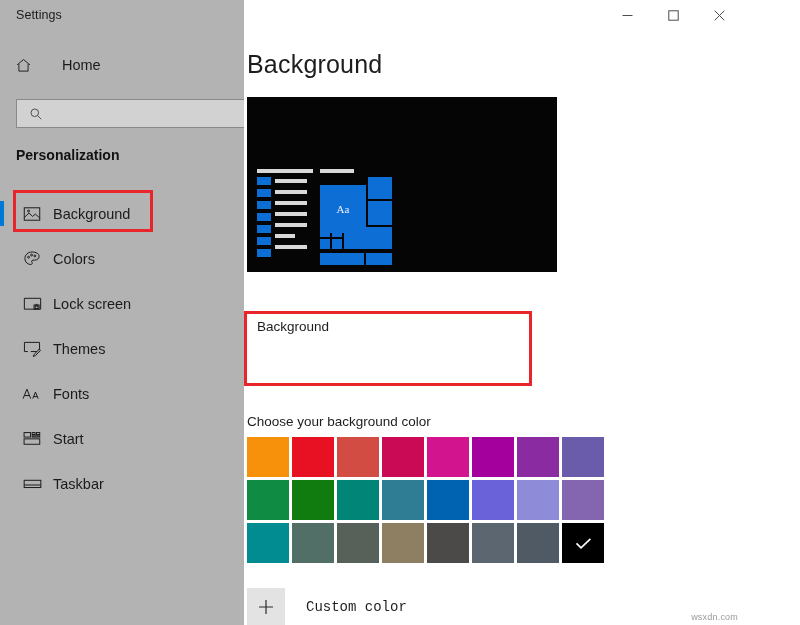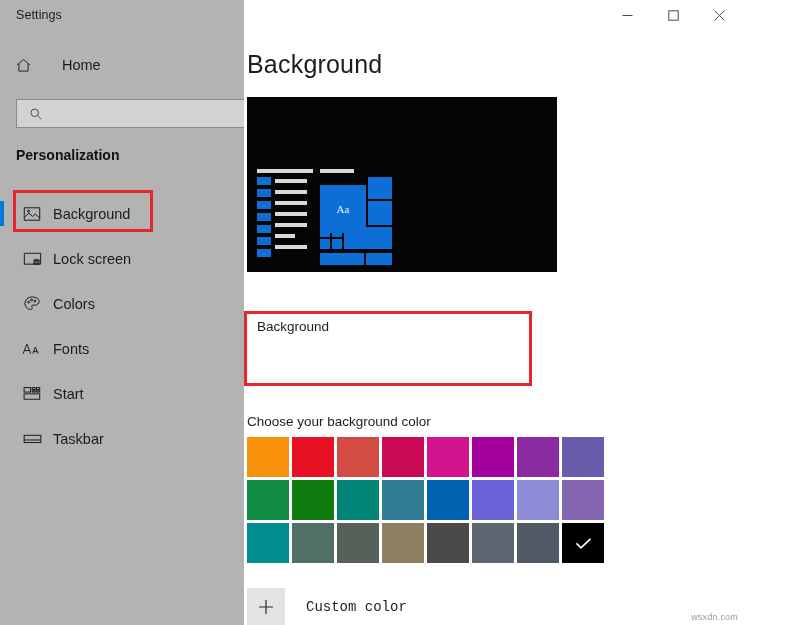--- a/index.html
+++ b/index.html
@@ -432,42 +432,52 @@
             <rect x="1.4" y="1.6" width="17.2" height="13.8"></rect>
             <path d="M1.4 12.4 L6.6 7.4 L10.6 11.2 L13.8 8.6 L18.6 13"></path>
             <circle cx="6.2" cy="5.2" r="1.1"></circle>
           </svg>
         </span>
         <span class="nav-label">Background</span>
       </div>
 
       <div class="nav-item">
         <span class="nav-icon">
+          <svg width="18" height="18" viewBox="0 0 20 20" fill="none" stroke="currentColor" stroke-width="1.1">
+            <path d="M10 2.2c-4.4 0-7.9 3.2-7.9 7.3 0 4.1 3.3 6.6 6.3 6.6 1.5 0 1.9-.8 1.9-1.5 0-.9-.7-1.2-.7-2 0-.7.6-1.3 1.5-1.3h1.9c2.7 0 4.9-1.9 4.9-4.3 0-2.8-3.1-4.8-7.9-4.8z"></path>
+            <circle cx="6.2" cy="8.0" r="1.05"></circle>
+            <circle cx="9.5" cy="5.6" r="1.05"></circle>
+            <circle cx="13.2" cy="6.6" r="1.05"></circle>
+          </svg>
+        </span>
+        <span class="nav-label">Colors</span>
+      </div>
+
+      <div class="nav-item">
+        <span class="nav-icon">
           <svg width="19" height="16" viewBox="0 0 21 17" fill="none" stroke="currentColor" stroke-width="1.1">
             <path d="M1.5 2.2 H19.5 V14.2 H1.5 Z"></path>
             <rect x="12.2" y="9.6" width="5.6" height="4.6" fill="#b3b3b3"></rect>
             <rect x="13.4" y="10.8" width="3.2" height="2.8"></rect>
             <path d="M14.2 10.8 V9.6 a0.8 0.8 0 0 1 1.6 0 v1.2"></path>
           </svg>
         </span>
         <span class="nav-label">Lock screen</span>
       </div>
 
       <div class="nav-item">
         <span class="nav-icon">
-          <svg width="18" height="18" viewBox="0 0 20 20" fill="none" stroke="currentColor" stroke-width="1.1">
-            <path d="M10 2.2c-4.4 0-7.9 3.2-7.9 7.3 0 4.1 3.3 6.6 6.3 6.6 1.5 0 1.9-.8 1.9-1.5 0-.9-.7-1.2-.7-2 0-.7.6-1.3 1.5-1.3h1.9c2.7 0 4.9-1.9 4.9-4.3 0-2.8-3.1-4.8-7.9-4.8z"></path>
-            <circle cx="6.2" cy="8.0" r="1.05"></circle>
-            <circle cx="9.5" cy="5.6" r="1.05"></circle>
-            <circle cx="13.2" cy="6.6" r="1.05"></circle>
+          <svg width="18" height="17" viewBox="0 0 20 18" fill="none" stroke="currentColor" stroke-width="1.1">
+            <path d="M1.6 2.2 H18.4 V12.4 H8.6"></path>
+            <path d="M1.6 2.2 V12.4 H5.4"></path>
+            <path d="M12.4 15.6 L18.0 9.6 l1.4 1.4 -5.6 6.0 -2.4 0.8 z" fill="#b3b3b3"></path>
           </svg>
         </span>
-        <span class="nav-label">Colors</span>
-      </div>
-
+        <span class="nav-label">Themes</span>
+      </div>
 
       <div class="nav-item">
         <span class="nav-icon">
           <svg width="20" height="16" viewBox="0 0 22 17" fill="none" stroke="currentColor" stroke-width="1.1">
             <path d="M1.2 13.6 L5.4 3.2 L9.6 13.6"></path>
             <path d="M2.8 10.2 H8.0"></path>
             <path d="M11.8 13.6 L14.8 6.4 L17.8 13.6"></path>
             <path d="M12.9 11.4 H16.7"></path>
           </svg>
         </span>

